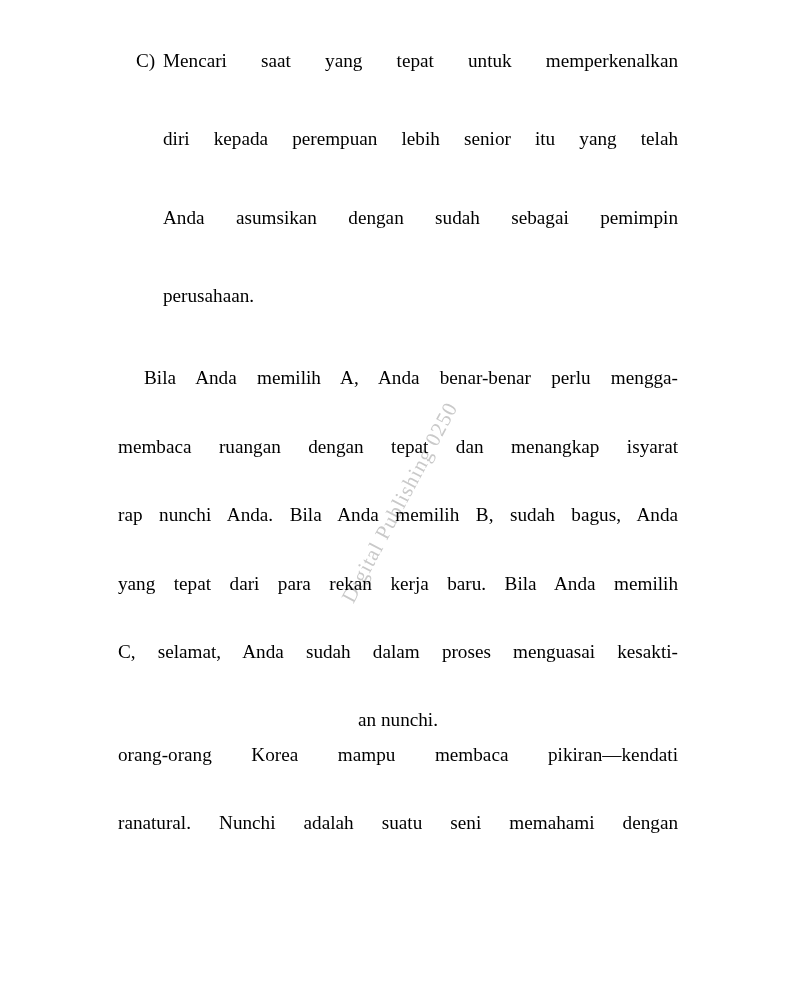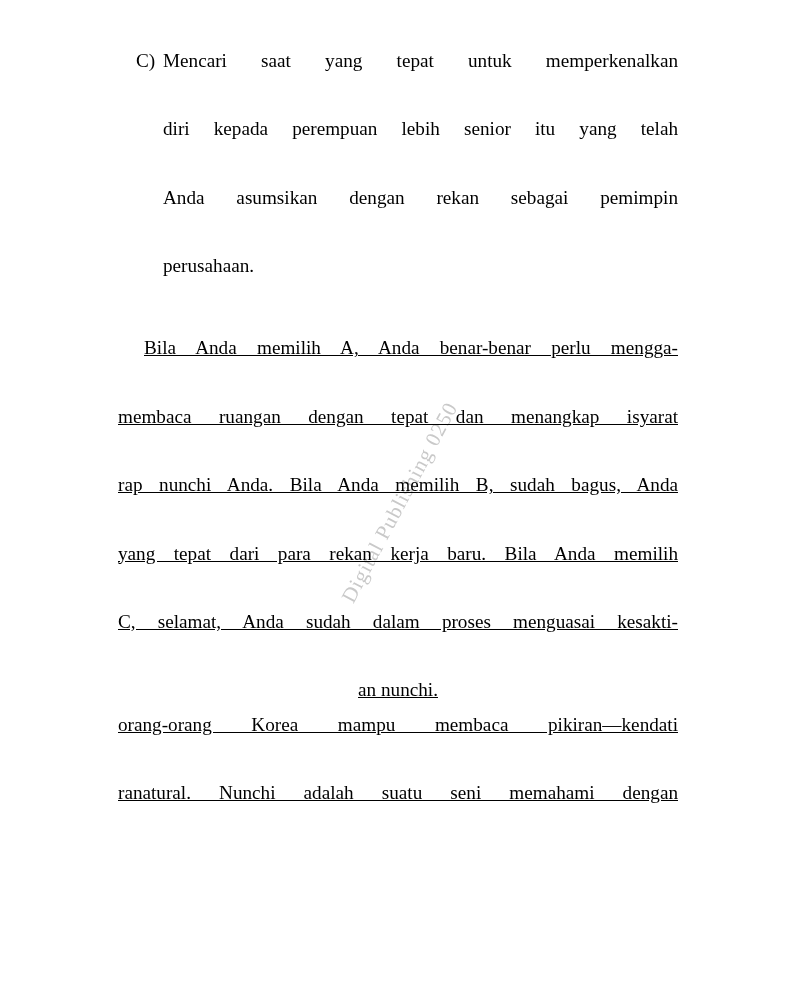--- a/index.html
+++ b/index.html
@@ -79,20 +79,21 @@
     width: 30px;
     font-size: 19.2px;
     line-height: 34.2px;
   }
   .list-item .item-body {
     display: block;
   }
   .list-item .item-body .ln {
     display: block;
     text-align: justify;
+    margin-top: 10px;
   }
 
   
   .ln {
     display: block;
     white-space: nowrap;
   }
   .ln.j {
     text-align: justify;
     white-space: normal;
@@ -104,21 +105,20 @@
     height: 0;
   }
   .ln.last {
     text-align: center;
     white-space: nowrap;
   }
 
   
   .para {
     margin: 0;
-    text-decoration: underline;
   }
   .para.gap-big {
     margin-top: 48px;
   }
   .para.gap-none {
     margin-top: 0;
   }
   .para .ln.first {
     text-indent: 26px;
   }
@@ -132,21 +132,21 @@
     <div class="wm-text">Digital Publishing 0250</div>
   </div>
 
   <div id="content">
 
     <div class="textblock list-item">
       <span class="marker">C)</span>
       <span class="item-body">
         <span class="ln j">Mencari saat yang tepat untuk memperkenalkan</span>
         <span class="ln j">diri kepada perempuan lebih senior itu yang telah</span>
-        <span class="ln j">Anda asumsikan dengan rekan sebagai pemimpin</span>
+        <span class="ln j">Anda asumsikan dengan sudah sebagai pemimpin</span>
         <span class="ln last">perusahaan.</span>
       </span>
     </div>
 
     <p class="textblock para gap-big">
       <span class="ln j first">Bila Anda memilih A, Anda benar-benar perlu mengga-</span>
       <span class="ln j">membaca ruangan dengan tepat dan menangkap isyarat</span>
       <span class="ln j">rap nunchi Anda. Bila Anda memilih B, sudah bagus, Anda</span>
       <span class="ln j">yang tepat dari para rekan kerja baru. Bila Anda memilih</span>
       <span class="ln j">C, selamat, Anda sudah dalam proses menguasai kesakti-</span>

